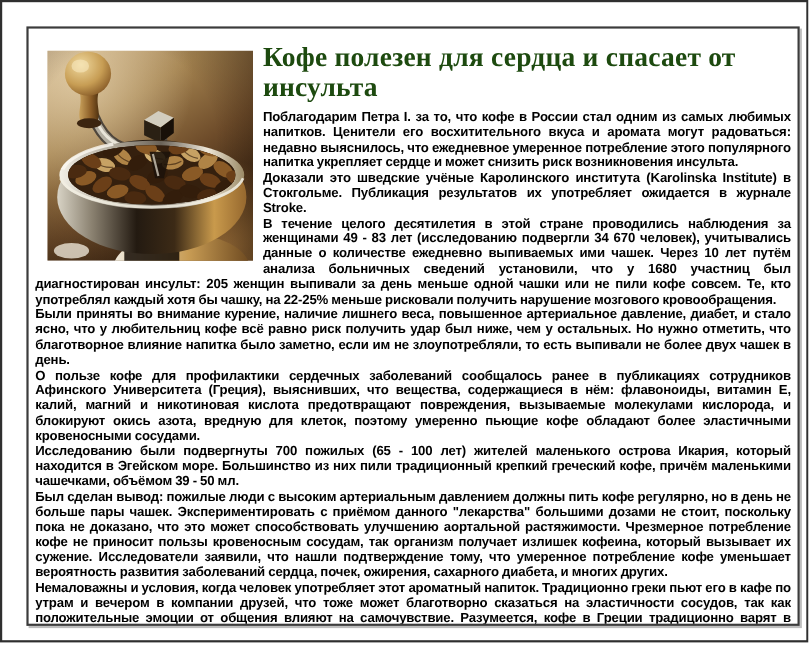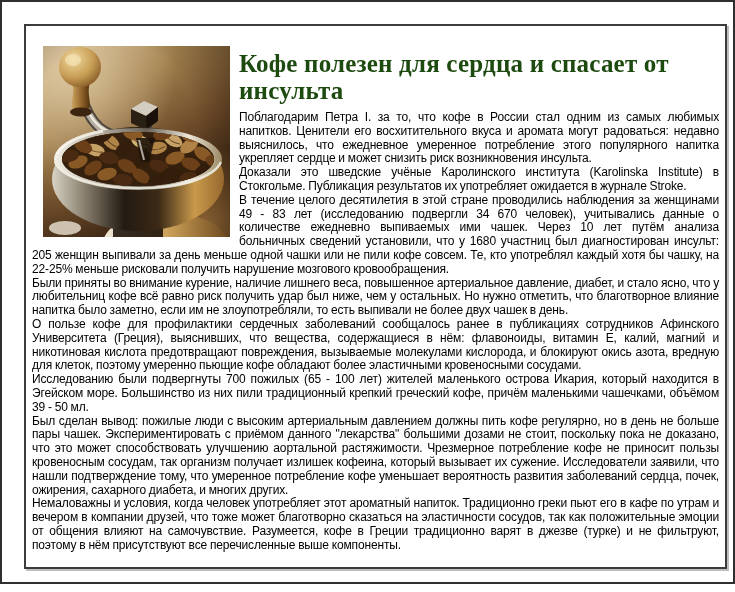--- a/index.html
+++ b/index.html
@@ -17,25 +17,25 @@
     box-shadow:2px 2px 0 rgba(110,110,110,.45);
     padding:0 6px 0 6px;box-sizing:content-box;overflow:hidden;
   }
   .photo-float{
     float:left;width:187px;height:191px;margin:20px 9px 4px 11px;
     line-height:0;
   }
   .page-title{
     font-family:"Liberation Serif",serif;font-weight:700;
     font-size:25px;line-height:27px;color:#1d4a0f;
-    margin:24px 0 7px 0;padding:0;letter-spacing:.2px;
+    margin:13px 0 7px 0;padding:0;letter-spacing:.2px;
   }
   .article-text p{
     margin:0;padding:0;color:#000000;
-    font-size:12px;line-height:13.8px;font-weight:400;
+    font-size:12px;line-height:13.8px;font-weight:700;
     text-align:justify;letter-spacing:-0.15px;word-spacing:-0.3px;
   }
 </style>
 </head>
 <body>
 
 <div class="outer-frame">
   <div class="content-box">
 
     <div class="photo-float">

